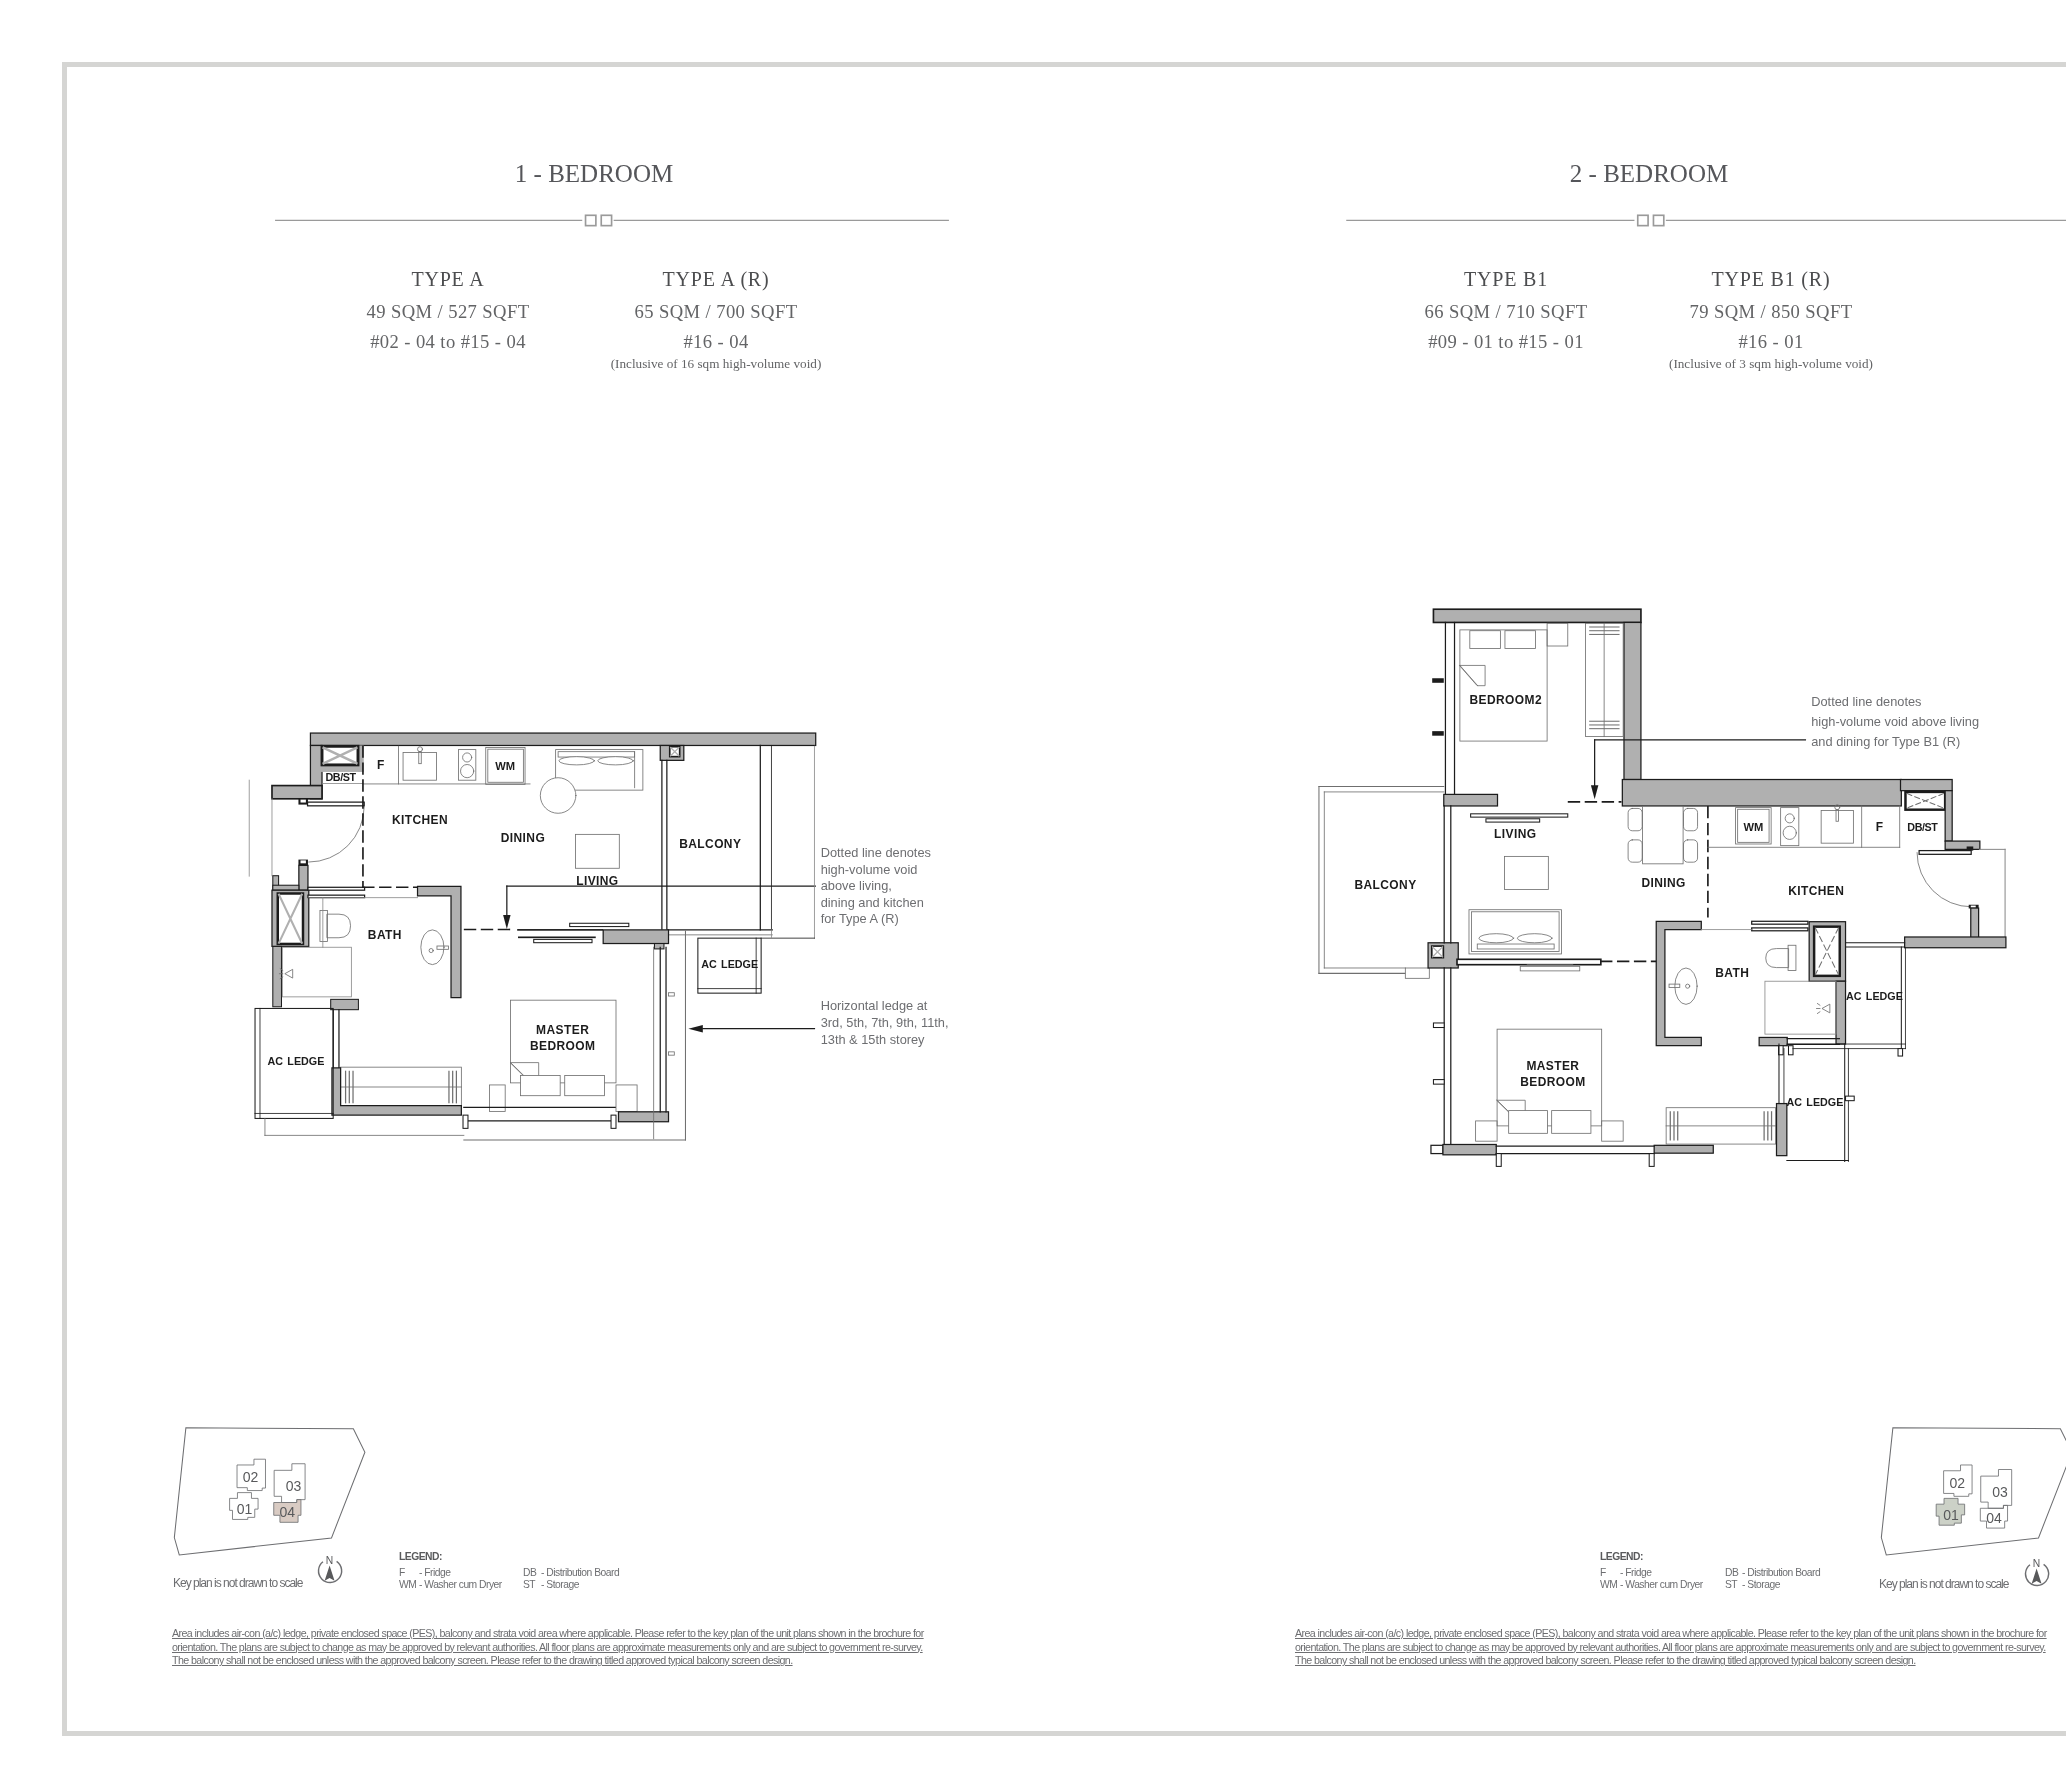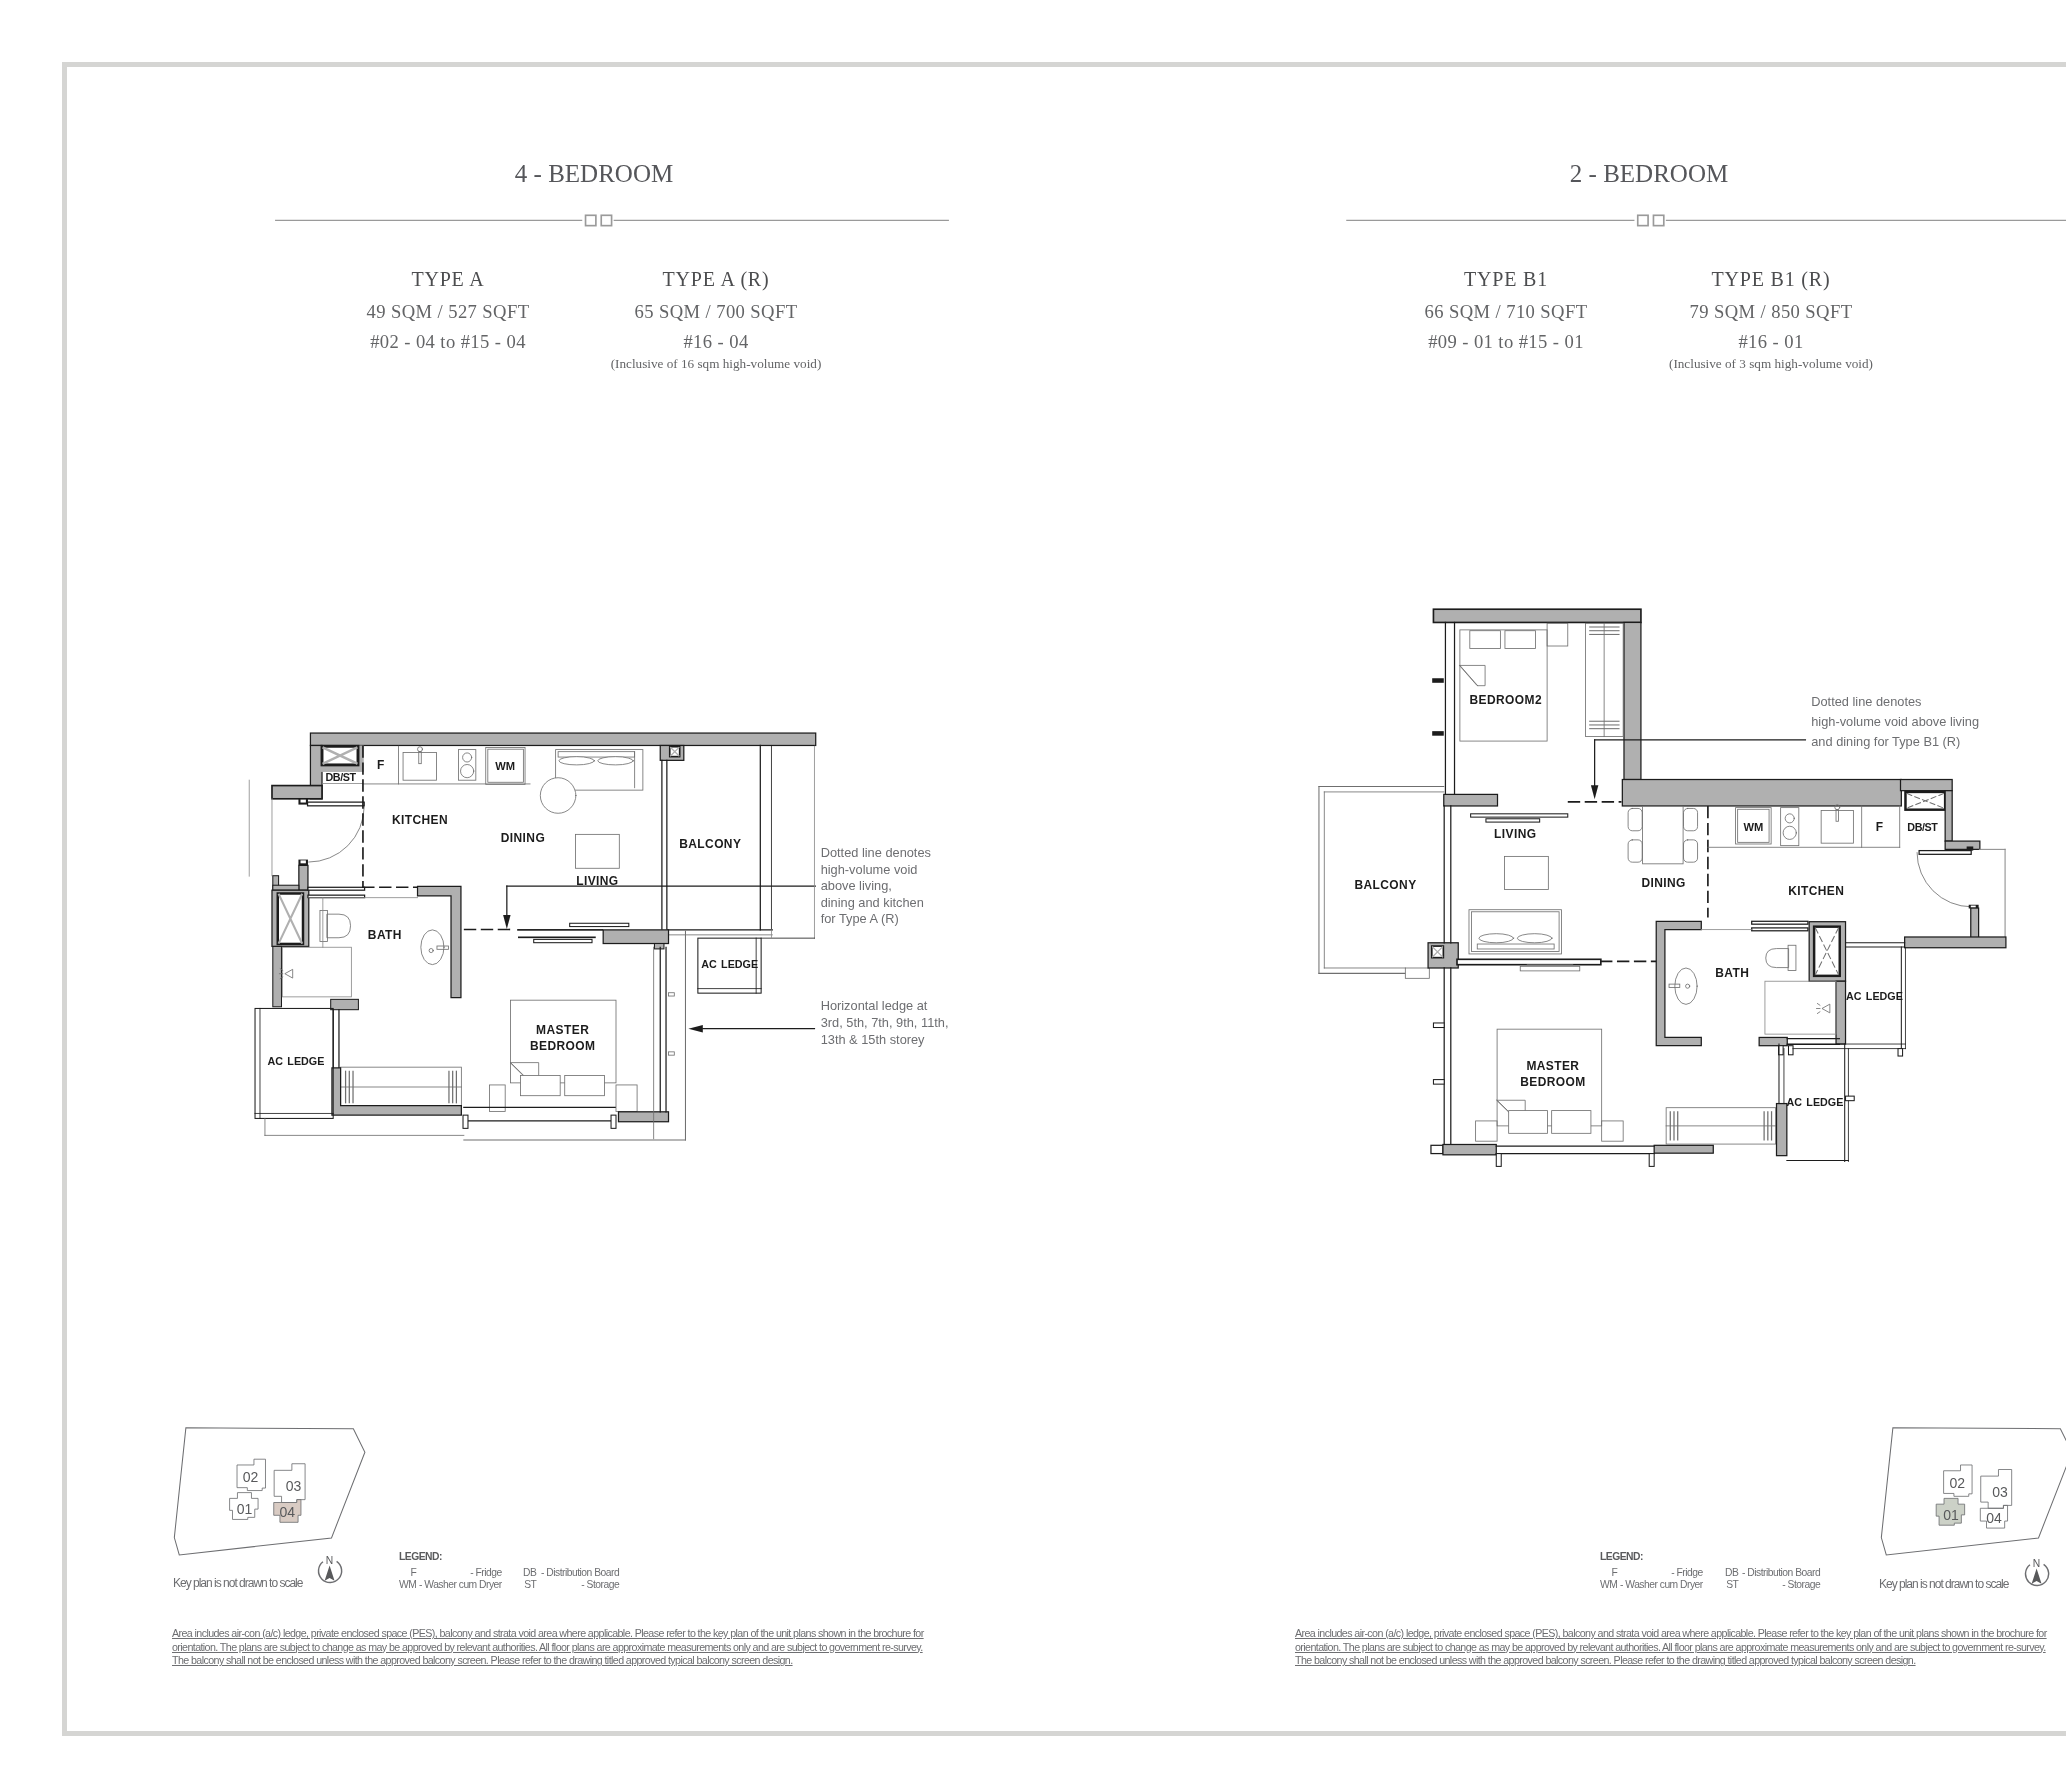--- a/index.html
+++ b/index.html
@@ -6,31 +6,31 @@
   #page{position:relative;width:2245px;height:1781px;background:#ffffff;overflow:hidden;
         font-family:"Liberation Sans",sans-serif;}
   .ser{font-family:"Liberation Serif",serif;}
   .abs{position:absolute;}
   .ctr{transform:translateX(-50%);white-space:nowrap;text-align:center;}
   .title{font-size:25px;color:#55565a;letter-spacing:0px;}
   .type{font-size:20px;color:#4c4d4f;letter-spacing:0.8px;}
   .stat{font-size:18.6px;color:#636466;letter-spacing:0.4px;}
   .incl{font-size:13.2px;color:#636466;}
   .small{font-size:12px;letter-spacing:-1px;color:#6d6e71;}
-  .leg{font-size:10.3px;color:#6d6e71;letter-spacing:-0.5px;line-height:12.4px;text-align:right;}
+  .leg{font-size:10.3px;color:#6d6e71;letter-spacing:-0.5px;line-height:12.4px;}
   .disc{font-size:10.7px;color:#6d6e71;letter-spacing:-0.6px;line-height:13.6px;white-space:nowrap;text-decoration:underline;}
 </style>
 </head>
 <body>
 <div id="page">
 
 <div class="abs" style="left:62px;top:62px;width:2121px;height:1674px;border:5px solid #d5d5d3;box-sizing:border-box;"></div>
 
 <div class="abs ser title" style="left:594px;top:160px;">
-      <span class="ctr abs">4 - BEDROOM</span>
+      <span class="ctr abs">1 - BEDROOM</span>
     </div>
 
 <svg class="abs" style="left:273px;top:209px;" width="678" height="25" viewBox="0 0 1640 60">
   <line x1="5" y1="27" x2="748" y2="27" stroke="#9a9a9a" stroke-width="3"></line>
   <line x1="824" y1="27" x2="1635" y2="27" stroke="#9a9a9a" stroke-width="3"></line>
   <rect x="756" y="15" width="25" height="25" fill="#ffffff" stroke="#9a9a9a" stroke-width="4"></rect>
   <rect x="794" y="15" width="25" height="25" fill="#ffffff" stroke="#9a9a9a" stroke-width="4"></rect>
 </svg>
 
 <div class="abs ser type" style="left:448px;top:268px;">

